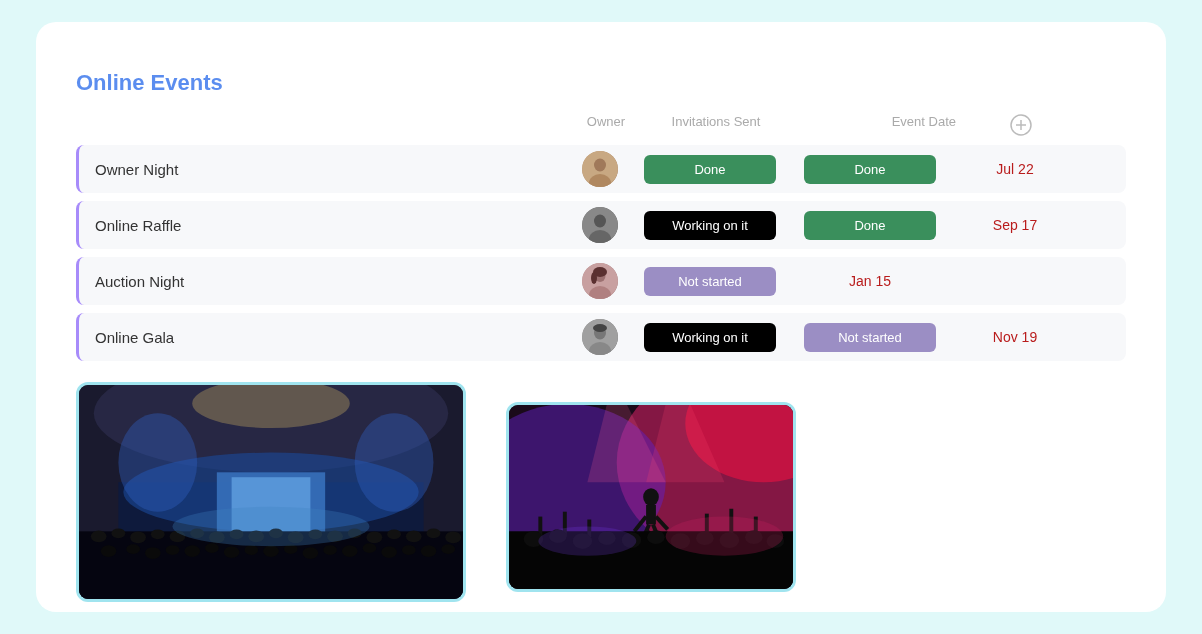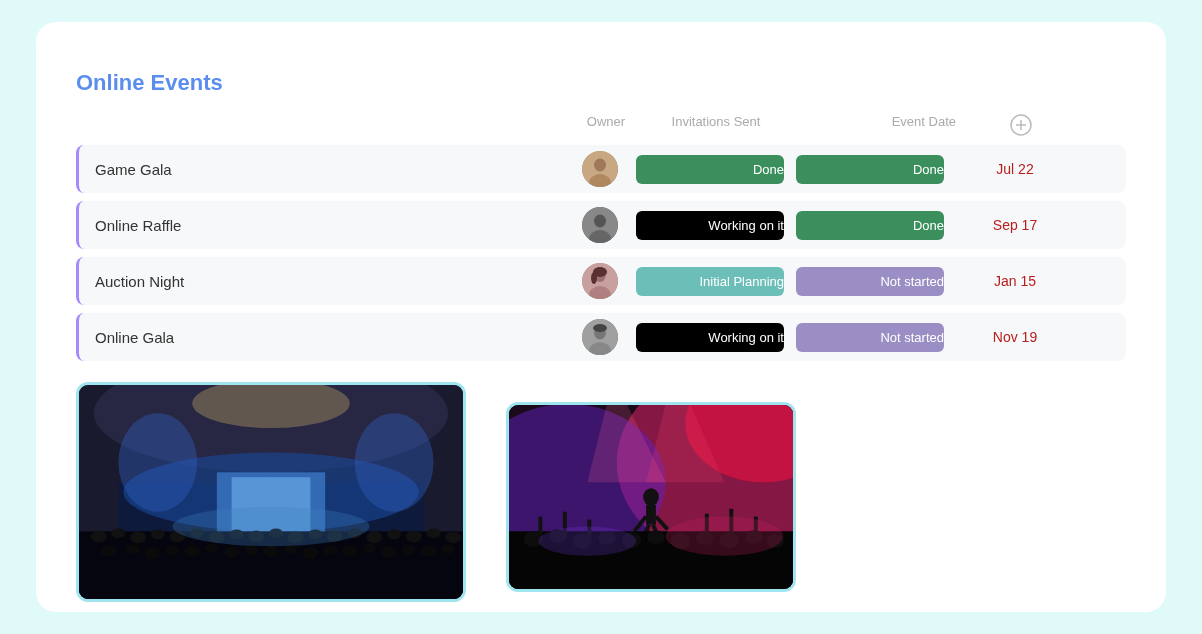--- a/index.html
+++ b/index.html
@@ -72,25 +72,25 @@
       display: flex;
       align-items: center;
       justify-content: center;
       background: #ccc;
       font-size: 14px;
     }
     .avatar svg { width: 36px; height: 36px; }
     .status-badge {
       border-radius: 6px;
       padding: 7px 0;
-      text-align: right;
+      text-align: center;
       font-size: 13px;
       font-weight: 500;
       color: #fff;
-      width: 148px;
+      width: 132px;
       margin: 0 auto;
     }
     .badge-done { background: #3a8f5c; }
     .badge-working { background: #000000; }
     .badge-initial { background: #6bbfb8; }
     .badge-not-started { background: #9b8ec4; }
 
     .event-date {
       text-align: center;
       color: #b91c1c;
@@ -151,21 +151,21 @@
       <div class="col-add">
         <svg width="22" height="22" viewBox="0 0 22 22" fill="none">
           <circle cx="11" cy="11" r="10" stroke="#bbb" stroke-width="1.5" fill="none"></circle>
           <line x1="11" y1="6" x2="11" y2="16" stroke="#bbb" stroke-width="1.5"></line>
           <line x1="6" y1="11" x2="16" y2="11" stroke="#bbb" stroke-width="1.5"></line>
         </svg>
       </div>
     </div>
 
     <div class="table-row">
-      <div class="row-name">Game Gala</div>
+      <div class="row-name">Owner Night</div>
       <div class="col-owner">
         <div class="avatar avatar-1">
           <svg viewBox="0 0 36 36" xmlns="http://www.w3.org/2000/svg">
             <circle cx="18" cy="18" r="18" fill="#c8a882"></circle>
             <ellipse cx="18" cy="14" rx="6" ry="6.5" fill="#a0795a"></ellipse>
             <ellipse cx="18" cy="32" rx="11" ry="9" fill="#b08860"></ellipse>
           </svg>
         </div>
       </div>
       <div class="col-planning">
@@ -205,23 +205,20 @@
         <div class="avatar avatar-3">
           <svg viewBox="0 0 36 36" xmlns="http://www.w3.org/2000/svg">
             <circle cx="18" cy="18" r="18" fill="#c8a0a0"></circle>
             <ellipse cx="18" cy="13" rx="5.5" ry="6" fill="#9b7070"></ellipse>
             <ellipse cx="18" cy="32" rx="11" ry="9" fill="#b08080"></ellipse>
 
             <ellipse cx="18" cy="9" rx="7" ry="5" fill="#5a3030"></ellipse>
             <ellipse cx="12" cy="15" rx="3" ry="6" fill="#5a3030"></ellipse>
           </svg>
         </div>
-      </div>
-      <div class="col-planning">
-        <div class="status-badge badge-initial">Initial Planning</div>
       </div>
       <div class="col-invitations">
         <div class="status-badge badge-not-started">Not started</div>
       </div>
       <div class="event-date col-date">Jan 15</div>
       <div></div>
     </div>
 
     <div class="table-row">
       <div class="row-name">Online Gala</div>

